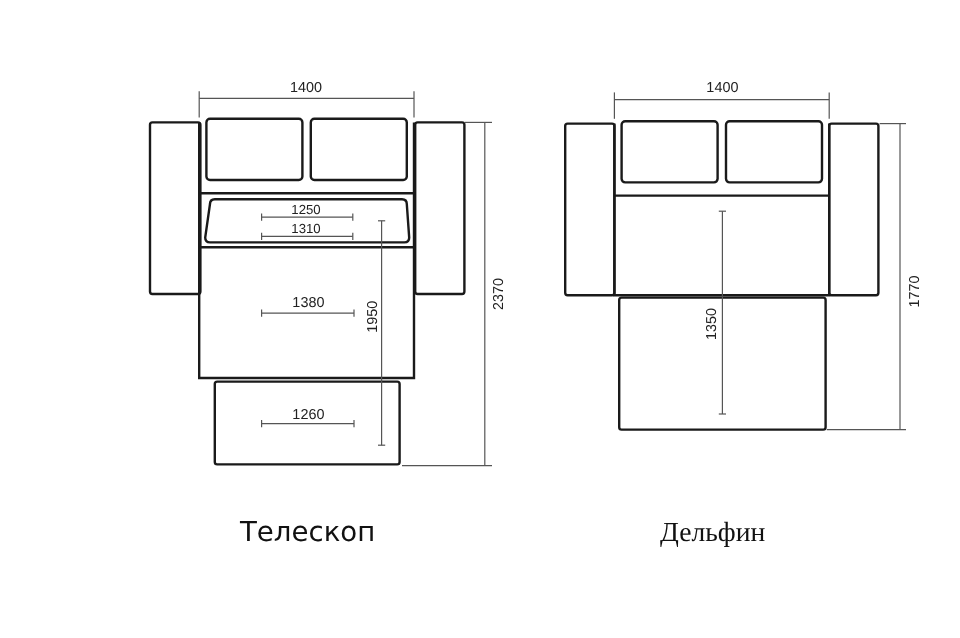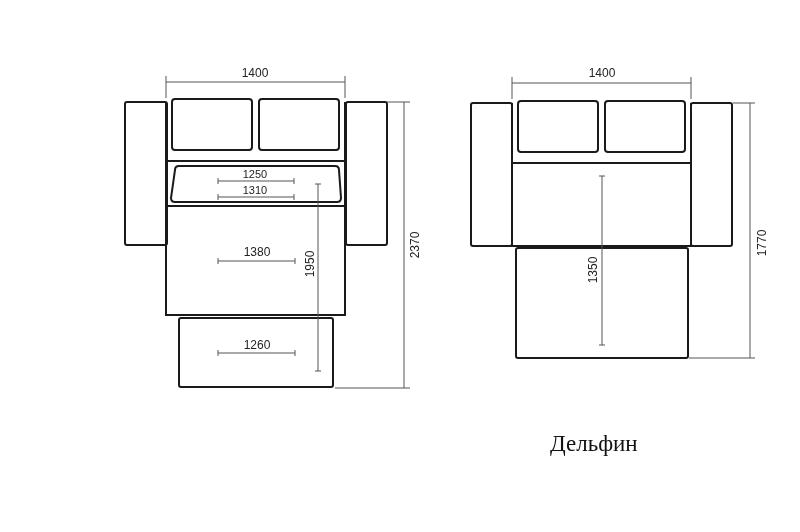--- a/index.html
+++ b/index.html
@@ -109,14 +109,15 @@
 
     <g>
       <line class="dim" x1="717" y1="103" x2="717" y2="358"></line>
       <line class="dim" x1="700" y1="103" x2="722" y2="103"></line>
       <line class="dim" x1="656" y1="358" x2="722" y2="358"></line>
       <text class="dimtxt" transform="translate(733,243) rotate(-90)" text-anchor="middle">1770</text>
     </g>
   </g>
 </svg>
 
+<div class="title" style="left:167px;top:431px;">Телескоп</div>
 <div class="title" style="left:517px;top:431px;font-family:Liberation Serif, serif;">Дельфин</div>
 </div>
 
 </body></html>

